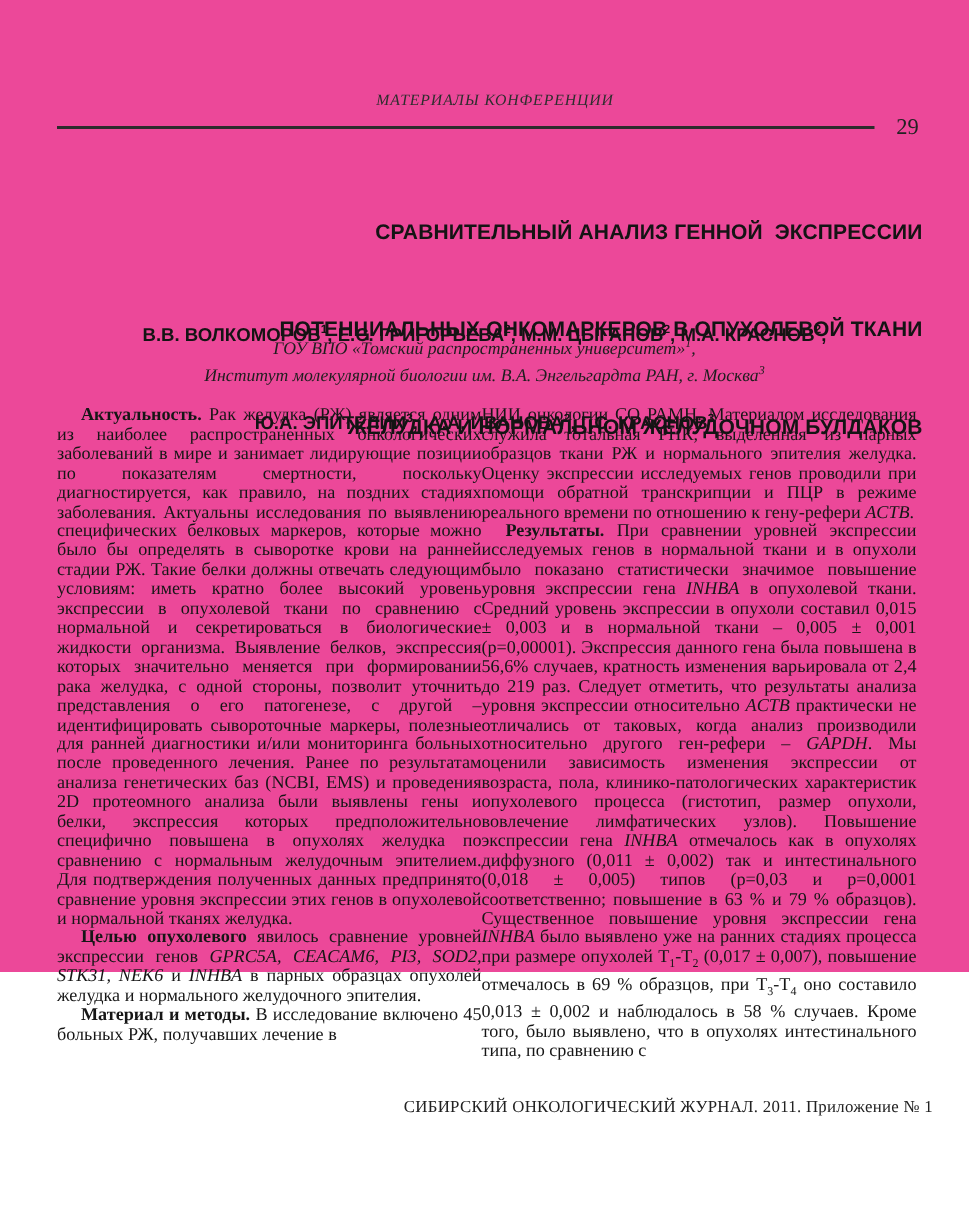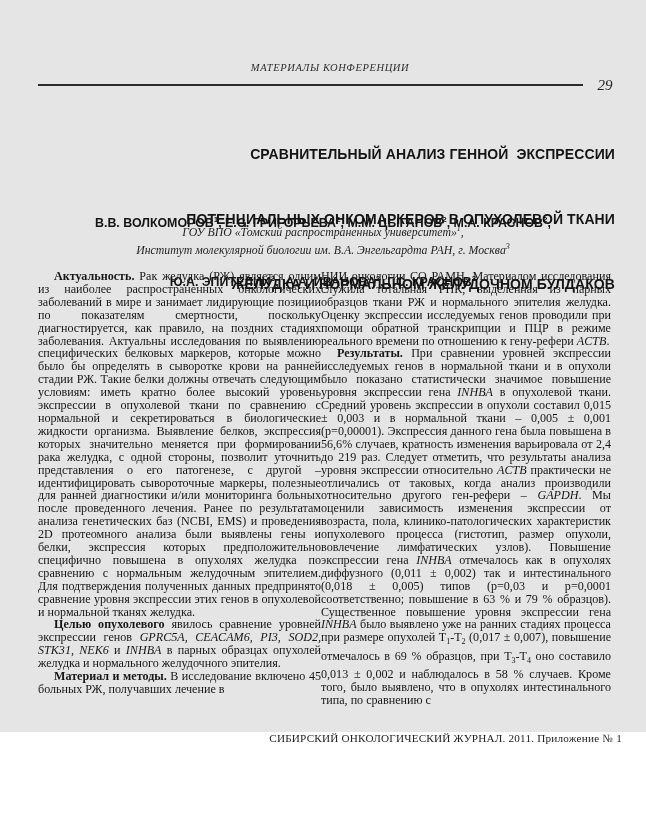--- a/index.html
+++ b/index.html
@@ -3,42 +3,41 @@
 <meta charset="utf-8">
 <style>
   html, body {
     margin: 0; padding: 0;
     width: 646px; height: 820px;
     overflow: hidden;
     background: #ffffff;
   }
   .page {
     position: absolute; inset: 0;
-    width: 646px; height: 732px;
-    background: #e5e5e5;
+    width: 646px; height: 648px;
+    background: #ec4899;
     color: #1b1b1b;
     font-family: "Liberation Serif", "DejaVu Serif", serif;
   }
   .running-header {
     position: absolute; top: 62px; left: 38px; width: 584px;
     text-align: center;
     font-style: italic;
     font-size: 10.5px;
     letter-spacing: 0.6px;
     color: #2e2e2e;
   }
   .header-rule {
     position: absolute; top: 84px; left: 38px;
     width: 545px; height: 2px;
     background: #2c2c2c;
   }
   .page-number {
     position: absolute; top: 77px; left: 588px; width: 34px;
     text-align: center;
-    font-style: italic;
     font-size: 15px;
     color: #222;
   }
   .title-block {
     position: absolute; top: 101px; left: 31px; width: 584px;
     margin: 0;
     text-align: right;
     font-family: "Liberation Sans", "DejaVu Sans", sans-serif;
     font-weight: bold;
     font-size: 14px;

